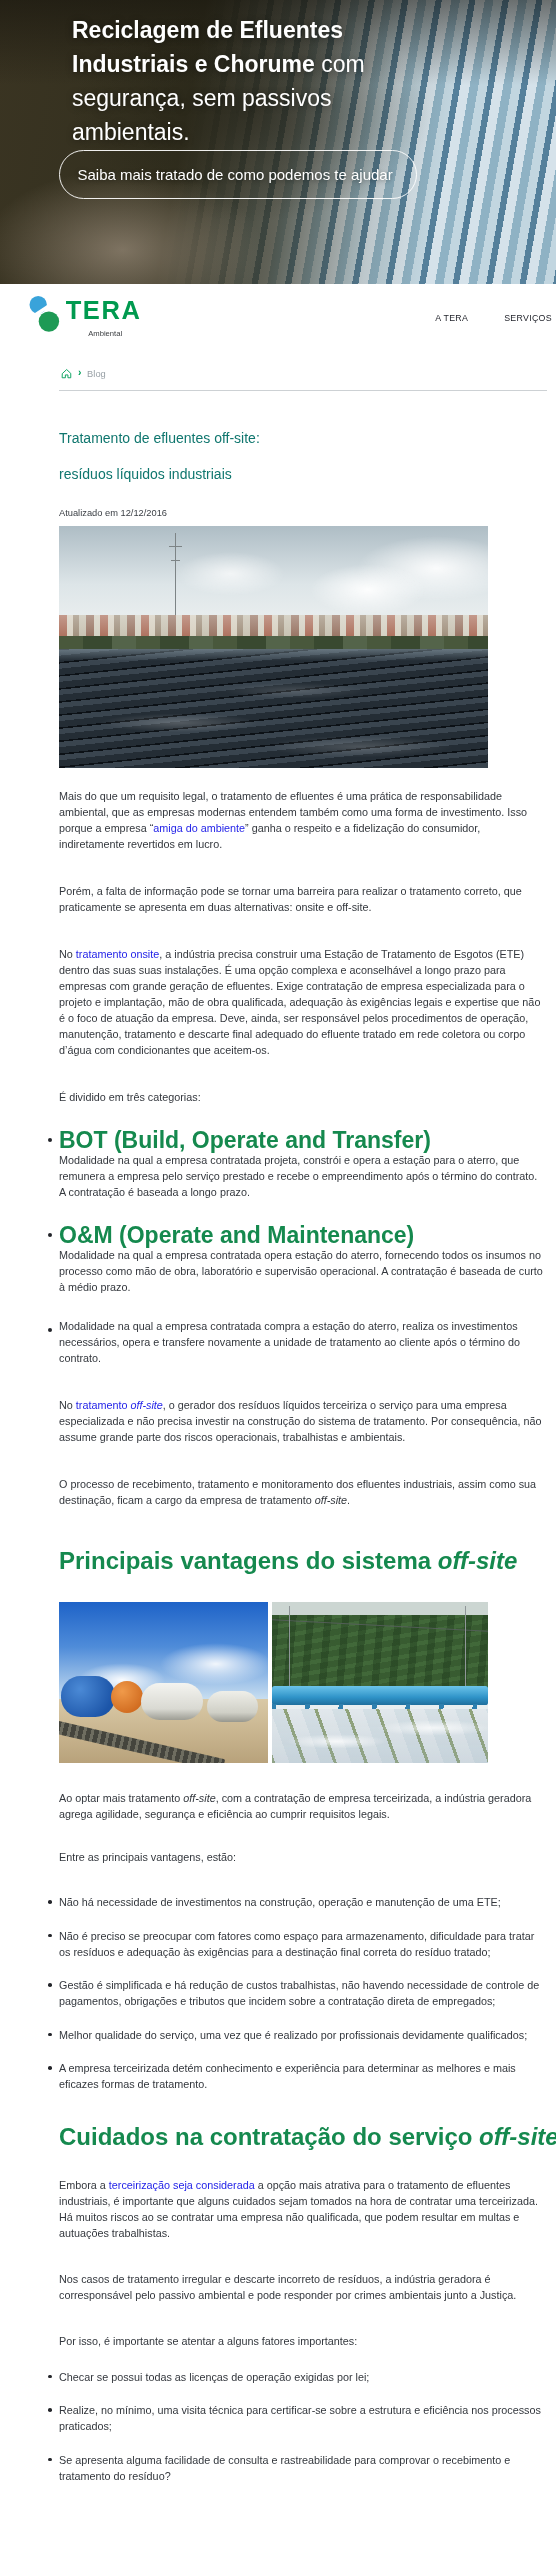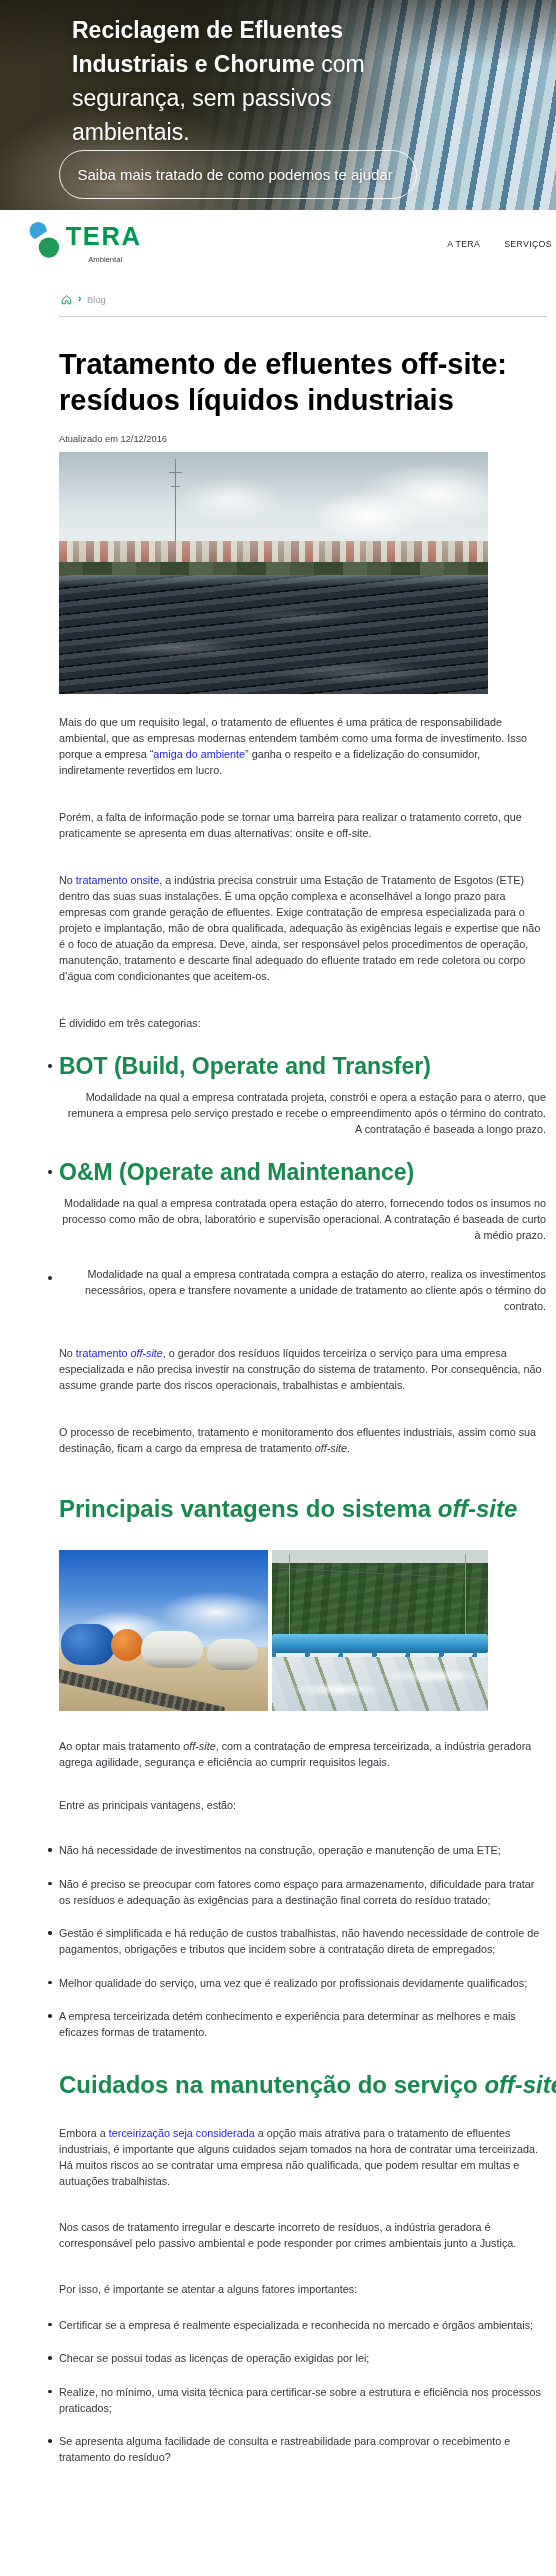--- a/index.html
+++ b/index.html
@@ -6,21 +6,21 @@
   html,body { background:#ffffff; }
   body {
     width:556px;
     font-family:"Liberation Sans","DejaVu Sans",sans-serif;
     color:#33373d;
   }
   .page { width:556px; height:2857px; overflow:hidden; position:relative; background:#fff; }
 
   
   .hero {
-    position:relative; height:210px; overflow:hidden;
+    position:relative; height:284px; overflow:hidden;
     background:
       linear-gradient(180deg, rgba(18,16,10,.55) 0%, rgba(18,16,10,0) 30%),
       radial-gradient(216px 124px at 22% 88%, rgba(216,196,178,.45), rgba(216,196,178,0) 65%),
       radial-gradient(258px 155px at 45% 40%, rgba(30,28,18,.55), rgba(30,28,18,0) 70%),
       linear-gradient(100deg, #3a3422 0%, #33301f 34%, rgba(51,48,31,.72) 52%, rgba(51,48,31,.15) 68%, rgba(51,48,31,0) 78%),
       repeating-linear-gradient(100deg, #55809b 0 6.2px, #d5e2ea 6.2px 15.5px, #8fb2c4 15.5px 24px, #c2d6e0 24px 33px),
       #33301f;
   }
   .hero-title {
     position:absolute; left:72px; top:13.4px; width:334px;
@@ -37,53 +37,53 @@
   }
 
   
   .site-header { position:relative; height:69px; background:#fff; }
   .logo { position:absolute; left:25px; top:9.3px; }
   .logo text.tera {
     font-family:"Liberation Sans",sans-serif; font-size:50px; font-weight:700;
     fill:#009A4F; letter-spacing:3px;
   }
   .logo text.tag { font-family:"Liberation Sans",sans-serif; font-size:15px; fill:#3a3d40; }
-  .main-nav { position:absolute; right:4.1px; top:29px; display:flex; gap:24px; }
+  .main-nav { position:absolute; right:4.1px; top:29px; display:flex; gap:36px; }
   .main-nav a {
     color:#1d1f27; font-size:8.8px; letter-spacing:0.3px; text-decoration:none; cursor:pointer;
   }
 
   
   .breadcrumb { display:flex; align-items:center; gap:5.7px; margin:14.4px 0 0 61px; height:12.4px; }
   .crumb-home { display:inline-flex; cursor:pointer; }
   .crumb-sep { color:#00a05a; font-size:10.3px; font-weight:700; line-height:1; }
   .crumb-current { color:#98a0a6; font-size:9.3px; }
   .divider { border:none; border-top:0.5px solid #cdd1d4; width:488px; margin:10.3px 0 0 59px; }
 
   
   .article { width:510px; padding-left:59px; }
-  .article-title { margin-top:29px; color:#000000; font-size:29px; line-height:36px; font-weight:700; }
+  .article-title { margin-top:29px; color:#0f766e; font-size:14px; line-height:36px; font-weight:400; }
   .article-title span { display:block; }
   .updated { margin-top:15.5px; font-size:9.3px; color:#3c4046; }
 
   .body-p { font-size:10.8px; line-height:16px; color:#33373d; width:487px; }
   .mt-std { margin-top:31px; }
   .lnk { color:#2323E8; text-decoration:none; cursor:pointer; }
   .it { font-style:italic; }
 
   
   .cats { list-style:none; margin-top:23px; }
   .cat-item { position:relative; margin-top:23px; }
   .cat-item:first-child { margin-top:0; }
   .cat-item::before {
     content:""; position:absolute; left:-10.8px; top:9.8px; width:4.1px; height:4.1px;
     border-radius:50%; background:#22242a;
   }
   .cat-title { color:#15894E; font-size:23px; line-height:24px; font-weight:700; }
-  .cat-body { margin-top:11px;text-align:right; }
+  .cat-body { margin-top:0; }
 
   .section-h2 { margin-top:36px; color:#15894E; font-size:24px; line-height:33px; font-weight:700; width:510px; }
 
   
   .dot-list { list-style:none; }
   .dot-list li { position:relative; font-size:10.8px; line-height:16px; width:487px; margin-bottom:17.5px; }
   .dot-list li:last-child { margin-bottom:0; }
   .dot-list li::before {
     content:""; position:absolute; left:-10.8px; top:5.7px; width:3.6px; height:3.6px;
     border-radius:50%; background:#24262b;
@@ -278,30 +278,29 @@
     <p class="body-p" style="margin-top:27px">Entre as principais vantagens, estão:</p>
 
     <ul class="dot-list adv-list">
       <li>Não há necessidade de investimentos na construção, operação e manutenção de uma ETE;</li>
       <li>Não é preciso se preocupar com fatores como espaço para armazenamento, dificuldade para tratar os resíduos e adequação às exigências para a destinação final correta do resíduo tratado;</li>
       <li>Gestão é simplificada e há redução de custos trabalhistas, não havendo necessidade de controle de pagamentos, obrigações e tributos que incidem sobre a contratação direta de empregados;</li>
       <li>Melhor qualidade do serviço, uma vez que é realizado por profissionais devidamente qualificados;</li>
       <li>A empresa terceirizada detém conhecimento e experiência para determinar as melhores e mais eficazes formas de tratamento.</li>
     </ul>
 
-    <h2 class="section-h2" style="margin-top:28px"><span>Cuidados na manutenção do serviço </span><span class="it">off-site</span></h2>
+    <h2 class="section-h2" style="margin-top:28px"><span>Cuidados na contratação do serviço </span><span class="it">off-site</span></h2>
 
     <p class="body-p" style="margin-top:24px"><span>Embora a </span><a class="lnk">terceirização seja considerada</a><span> a opção mais atrativa para o tratamento de efluentes industriais, é importante que alguns cuidados sejam tomados na hora de contratar uma terceirizada. Há muitos riscos ao se contratar uma empresa não qualificada, que podem resultar em multas e autuações trabalhistas.</span></p>
 
     <p class="body-p" style="margin-top:30px">Nos casos de tratamento irregular e descarte incorreto de resíduos, a indústria geradora é corresponsável pelo passivo ambiental e pode responder por crimes ambientais junto a Justiça.</p>
 
     <p class="body-p" style="margin-top:30px">Por isso, é importante se atentar a alguns fatores importantes:</p>
 
     <ul class="dot-list care-list">
-      <li>Certificar se a empresa é realmente especializada e reconhecida no mercado e órgãos ambientais;</li>
       <li>Checar se possui todas as licenças de operação exigidas por lei;</li>
       <li>Realize, no mínimo, uma visita técnica para certificar-se sobre a estrutura e eficiência nos processos praticados;</li>
       <li>Se apresenta alguma facilidade de consulta e rastreabilidade para comprovar o recebimento e tratamento do resíduo?</li>
 
     </ul>
 
   </main>
 </div>
 
 

